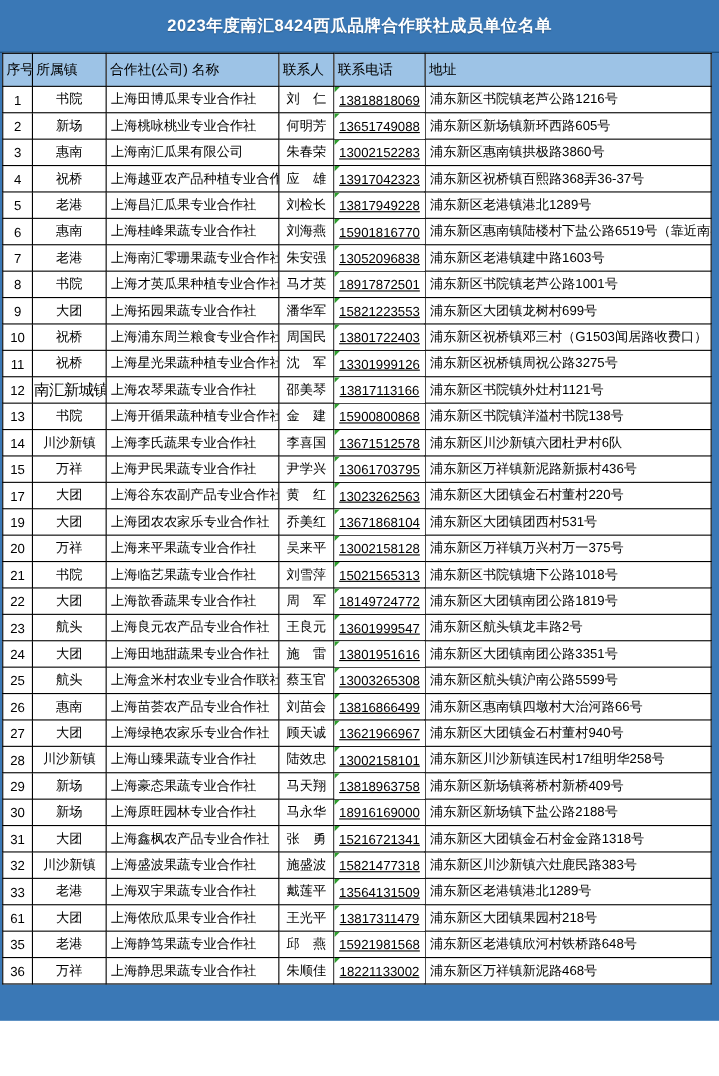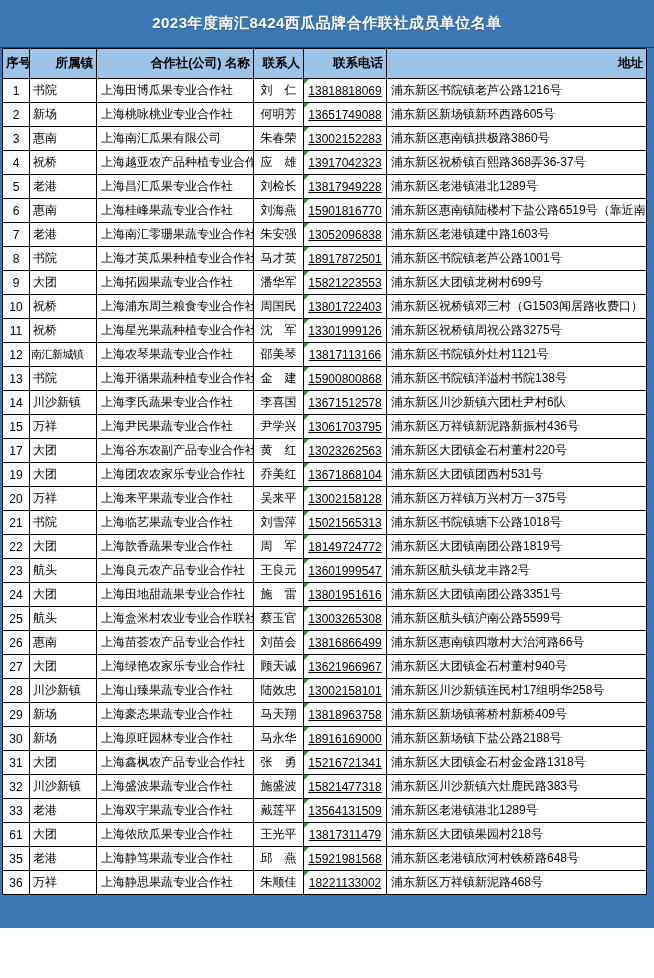--- a/index.html
+++ b/index.html
@@ -40,23 +40,23 @@
     border:1px solid #000000;
     padding:0 3px;
     overflow:hidden;
     white-space:nowrap;
     box-sizing:border-box;
   }
   thead th{
     background:#9dc3e6;
     height:30px;
     font-size:12.5px;
-    font-weight:bold;
+    font-weight:normal;
     color:#000;
-    text-align:right;
+    text-align:left;
   }
   tbody td{
     height:24px;
     font-size:12px;
     color:#000;
     background:#ffffff;
   }
   col.c-no{width:27px;}
   col.c-town{width:67px;}
   col.c-name{width:157px;}
@@ -65,22 +65,22 @@
   col.c-addr{width:260px;}
   td.center{text-align:center;}
   td.left{text-align:left;padding-left:4px;}
   td.phone-cell{position:relative;text-align:center;text-decoration:underline;}
   .tri-marker{
     position:absolute;top:0;left:0;
     width:0;height:0;
     border-top:5px solid #2e9e2e;
     border-right:5px solid transparent;
   }
-  td.town-cell{font-size:12px;letter-spacing:0;}
-  td.town-cell.long{font-size:11px;letter-spacing:-0.5px;padding:0 1px;}
+  td.town-cell{text-align:center;font-size:12px;letter-spacing:0;}
+  td.town-cell.long{font-size:14px;letter-spacing:-0.5px;padding:0 1px;}
 </style>
 </head>
 <body>
 
 <div class="sheet">
   <div class="title-band">
     <h1>2023年度南汇8424西瓜品牌合作联社成员单位名单</h1>
   </div>
 
   <table>

